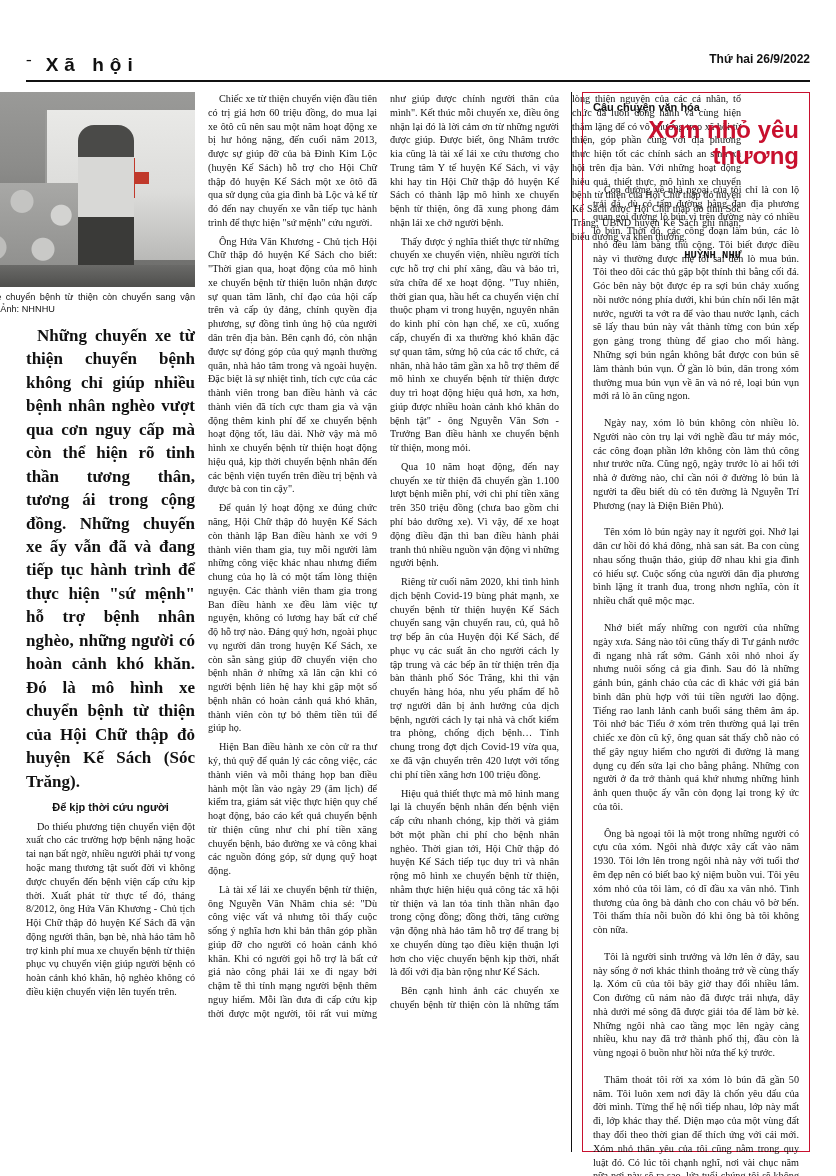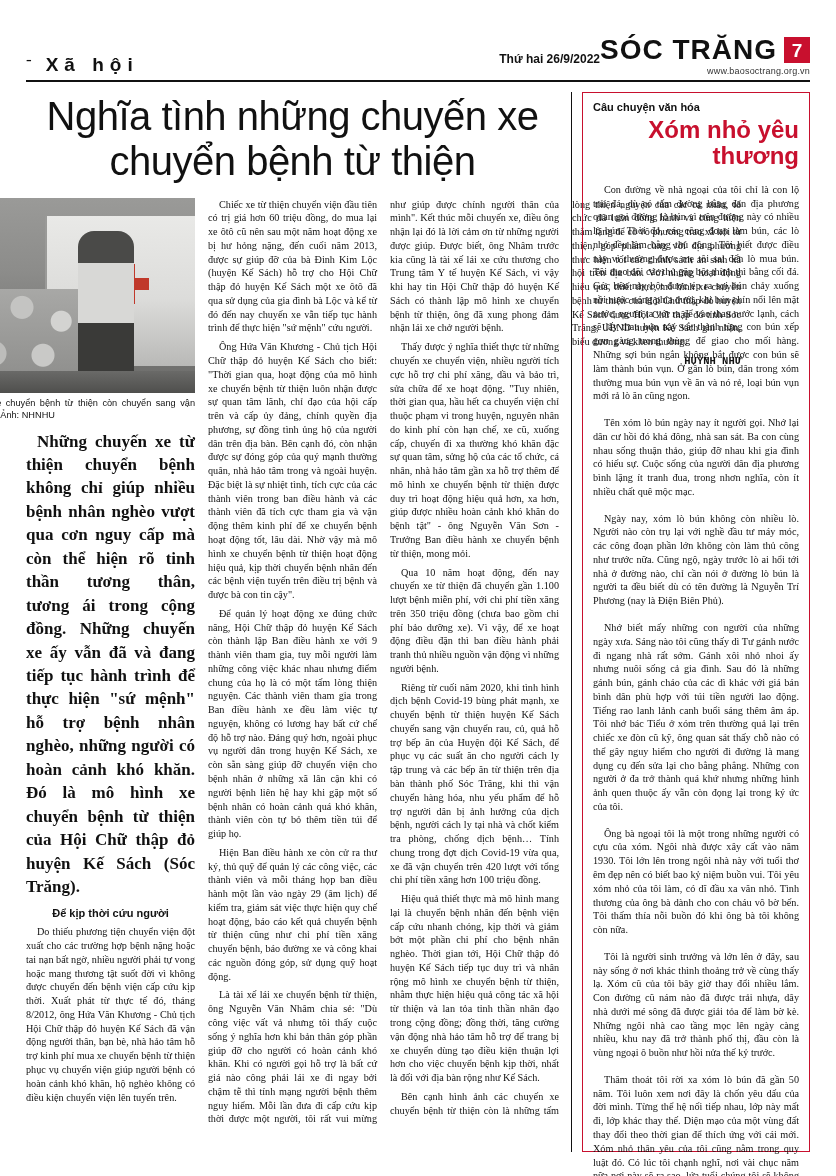--- a/index.html
+++ b/index.html
@@ -255,35 +255,27 @@
 
 <div class="page">
 
   <div class="masthead">
     <div class="mast-left">
       <span class="mast-dash">-</span>
       <span class="mast-section">Xã hội</span>
     </div>
     <div class="mast-right">
       <span class="mast-date">Thứ hai 26/9/2022</span>
-      <div class="mast-brand">
-        <div class="brand-row">
-          <span class="brand-title">SÓC TRĂNG</span>
-          <span class="brand-page">7</span>
-        </div>
-        <div class="brand-url">www.baosoctrang.org.vn</div>
-      </div>
     </div>
   </div>
 
   <div class="body-wrap">
 
     <div class="left-zone">
 
-      <h1 class="headline">Nghĩa tình những chuyến xe chuyển bệnh từ thiện</h1>
 
       <div class="cols">
 
         <div class="photo-block">
           <div class="photo">
             <div class="sky"></div>
             <div class="van"></div>
             <div class="cross"></div>
             <div class="veg"></div>
 
@@ -314,22 +306,22 @@
     </div>
 
     <div class="divider-v"></div>
 
     <div class="right-zone">
       <div class="side-box">
         <div class="side-kicker">Câu chuyện văn hóa</div>
         <div class="side-title">Xóm nhỏ yêu thương</div>
         <div class="side-body">
           <p>Con đường về nhà ngoại của tôi chỉ là con lộ trải đá, dù có tấm đường bằng đan địa phương quan gọi đường lò bún vì trên đường này có nhiều lò bún. Thời đó, các công đoạn làm bún, các lò nhỏ đều làm bằng thủ công. Tôi biết được điều này vì thường được mẹ tôi sai đến lò mua bún. Tôi theo dõi các thủ gặp bột thính thì bằng cối đá. Góc bên này bột được ép ra sợi bún chảy xuống nồi nước nóng phía dưới, khi bún chín nổi lên mặt nước, người ta vớt ra để vào thau nước lạnh, cách sẽ lấy thau bún này vắt thành từng con bún xếp gọn gàng trong thùng để giao cho mối hàng. Những sợi bún ngắn không bắt được con bún sẽ làm thành bún vụn. Ở gần lò bún, dân trong xóm thường mua bún vụn về ăn và nó rẻ, loại bún vụn mới rả lò ăn cũng ngon.</p>
+          <p>Ngày nay, xóm lò bún không còn nhiều lò. Người nào còn trụ lại với nghề đầu tư máy móc, các công đoạn phần lớn không còn làm thủ công như trước nữa. Cũng ngộ, ngày trước lò ai hổi tới nhà ở đường nào, chỉ cần nói ở đường lò bún là người ta đều biết dù có tên đường là Nguyễn Trí Phương (nay là Điện Biên Phủ).</p>
           <p>Tên xóm lò bún ngày nay ít người gọi. Nhớ lại dân cư hồi đó khá đông, nhà san sát. Ba con cùng nhau sống thuận thảo, giúp đỡ nhau khi gia đình có hiếu sự. Cuộc sống của người dân địa phương bình lặng ít tranh đua, trong nhơn nghĩa, còn ít nhiều chất quê mộc mạc.</p>
-          <p>Ngày nay, xóm lò bún không còn nhiều lò. Người nào còn trụ lại với nghề đầu tư máy móc, các công đoạn phần lớn không còn làm thủ công như trước nữa. Cũng ngộ, ngày trước lò ai hổi tới nhà ở đường nào, chỉ cần nói ở đường lò bún là người ta đều biết dù có tên đường là Nguyễn Trí Phương (nay là Điện Biên Phủ).</p>
           <p>Nhớ biết mấy những con người của những ngày xưa. Sáng nào tôi cũng thấy dì Tư gánh nước đi ngang nhà rất sớm. Gánh xôi nhỏ nhoi ấy nhưng nuôi sống cả gia đình. Sau đó là những gánh bún, gánh cháo của các dì khác với giá bán bình dân phù hợp với túi tiền người lao động. Tiếng rao lanh lảnh canh buổi sáng thêm âm áp. Tôi nhớ bác Tiểu ở xóm trên thường quả lại trên chiếc xe đòn cũ kỹ, ông quan sát thấy chỗ nào có thể gây nguy hiểm cho người đi đường là mang dụng cụ đến sửa lại cho bằng phẳng. Những con người ở đa trở thành quá khứ nhưng những hình ảnh quen thuộc ấy vẫn còn đọng lại trong ký ức của tôi.</p>
           <p>Ông bà ngoại tôi là một trong những người có cựu của xóm. Ngôi nhà được xây cất vào năm 1930. Tôi lớn lên trong ngôi nhà này với tuổi thơ êm đẹp nên có biết bao kỷ niệm buồn vui. Tôi yêu xóm nhỏ của tôi làm, có dĩ đầu xa văn nhỏ. Tình thương của ông bà dành cho con cháu vô bờ bến. Tôi thấm thía nỗi buồn đó khi ông bà tôi không còn nữa.</p>
           <p>Tôi là người sinh trưởng và lớn lên ở đây, sau này sống ở nơi khác thình thoảng trở về cùng thấy lạ. Xóm cũ của tôi bây giờ thay đổi nhiều lắm. Con đường cũ nám nào đã được trải nhựa, dây nhà dưới mé sông đã được giải tỏa để làm bờ kè. Những ngôi nhà cao tầng mọc lên ngày càng nhiều, khu nay đã trở thành phố thị, đầu còn là vùng ngoại ô buồn như hồi nửa thế kỷ trước.</p>
           <p>Thăm thoát tôi rời xa xóm lò bún đã gần 50 năm. Tôi luôn xem nơi đây là chốn yêu dấu của đời mình. Từng thể hệ nối tiếp nhau, lớp này mất đi, lớp khác thay thế. Diện mạo của một vùng đất thay đổi theo thời gian để thích ứng với cái mới. Xóm nhỏ thân yêu của tôi cũng nằm trong quy luật đó. Có lúc tôi chạnh nghĩ, nơi vài chục năm nữa nơi này sẽ ra sao, lứa tuổi chúng tôi sẽ không còn để nhìn thấy điều đó. Cuộc sống ngày càng mới, cuộn chảy không ngừng.</p>
         </div>
         <div class="side-byline">TUẤN BA</div>
       </div>
     </div>
 
   </div>

